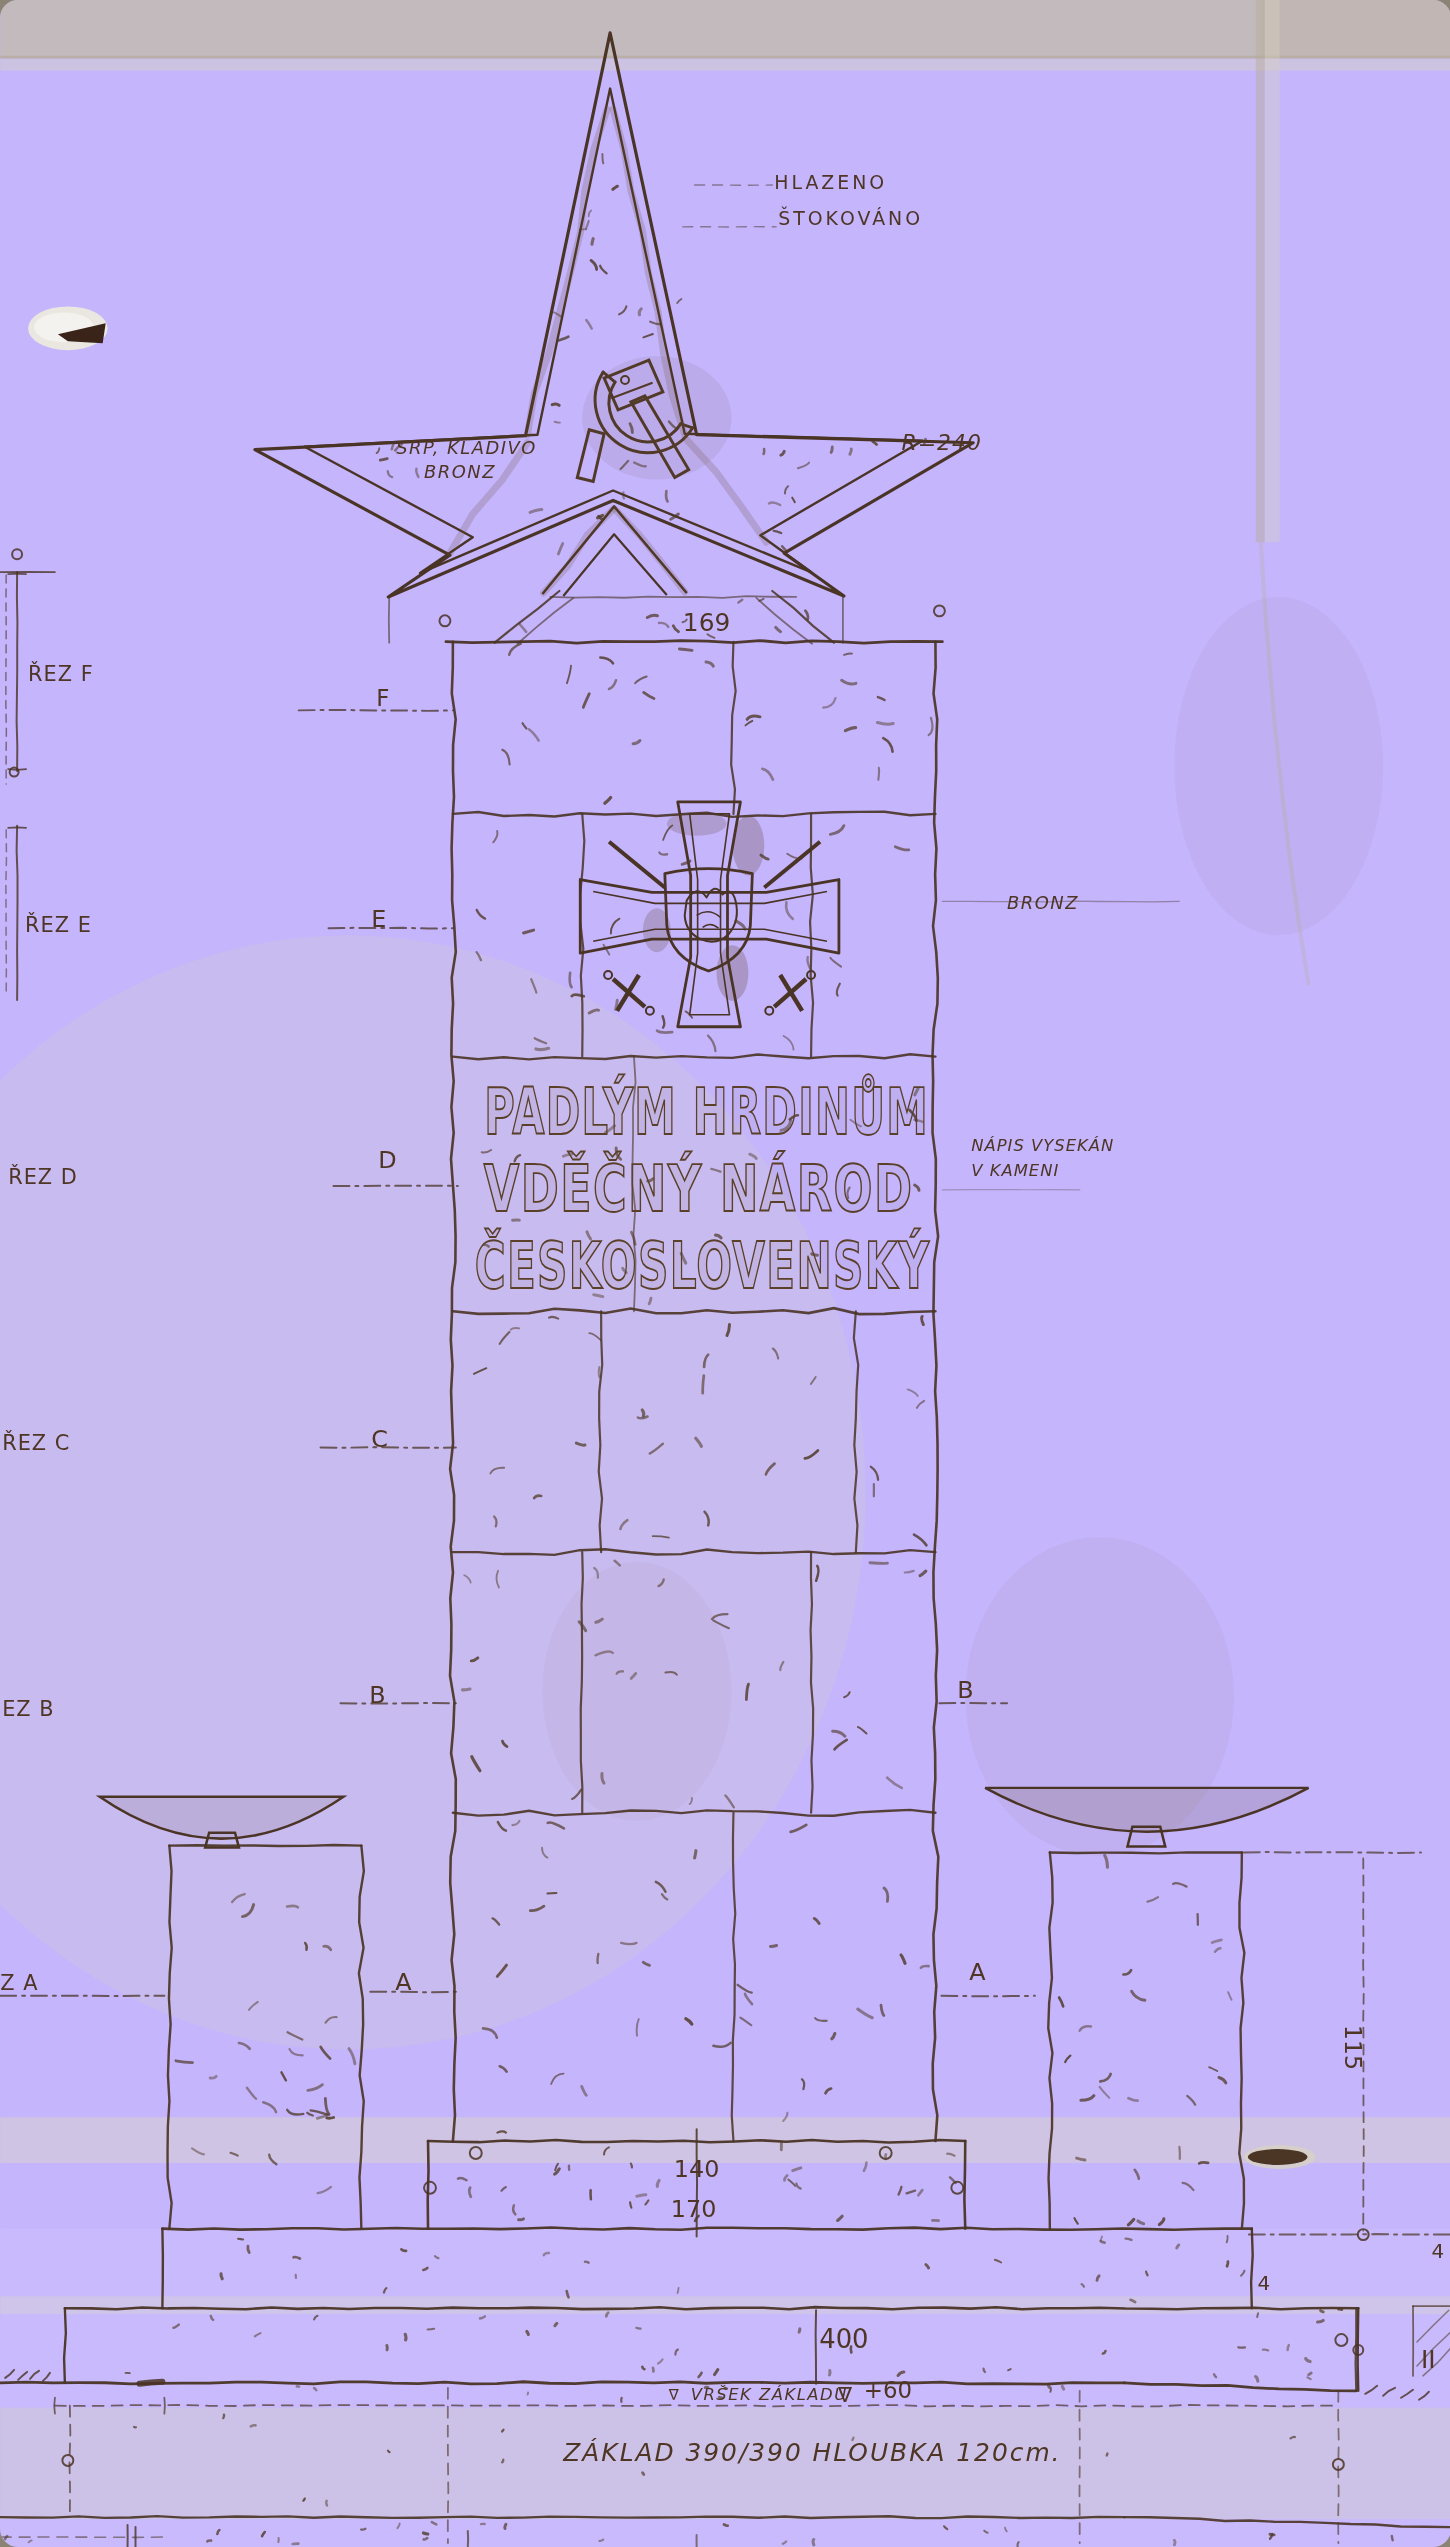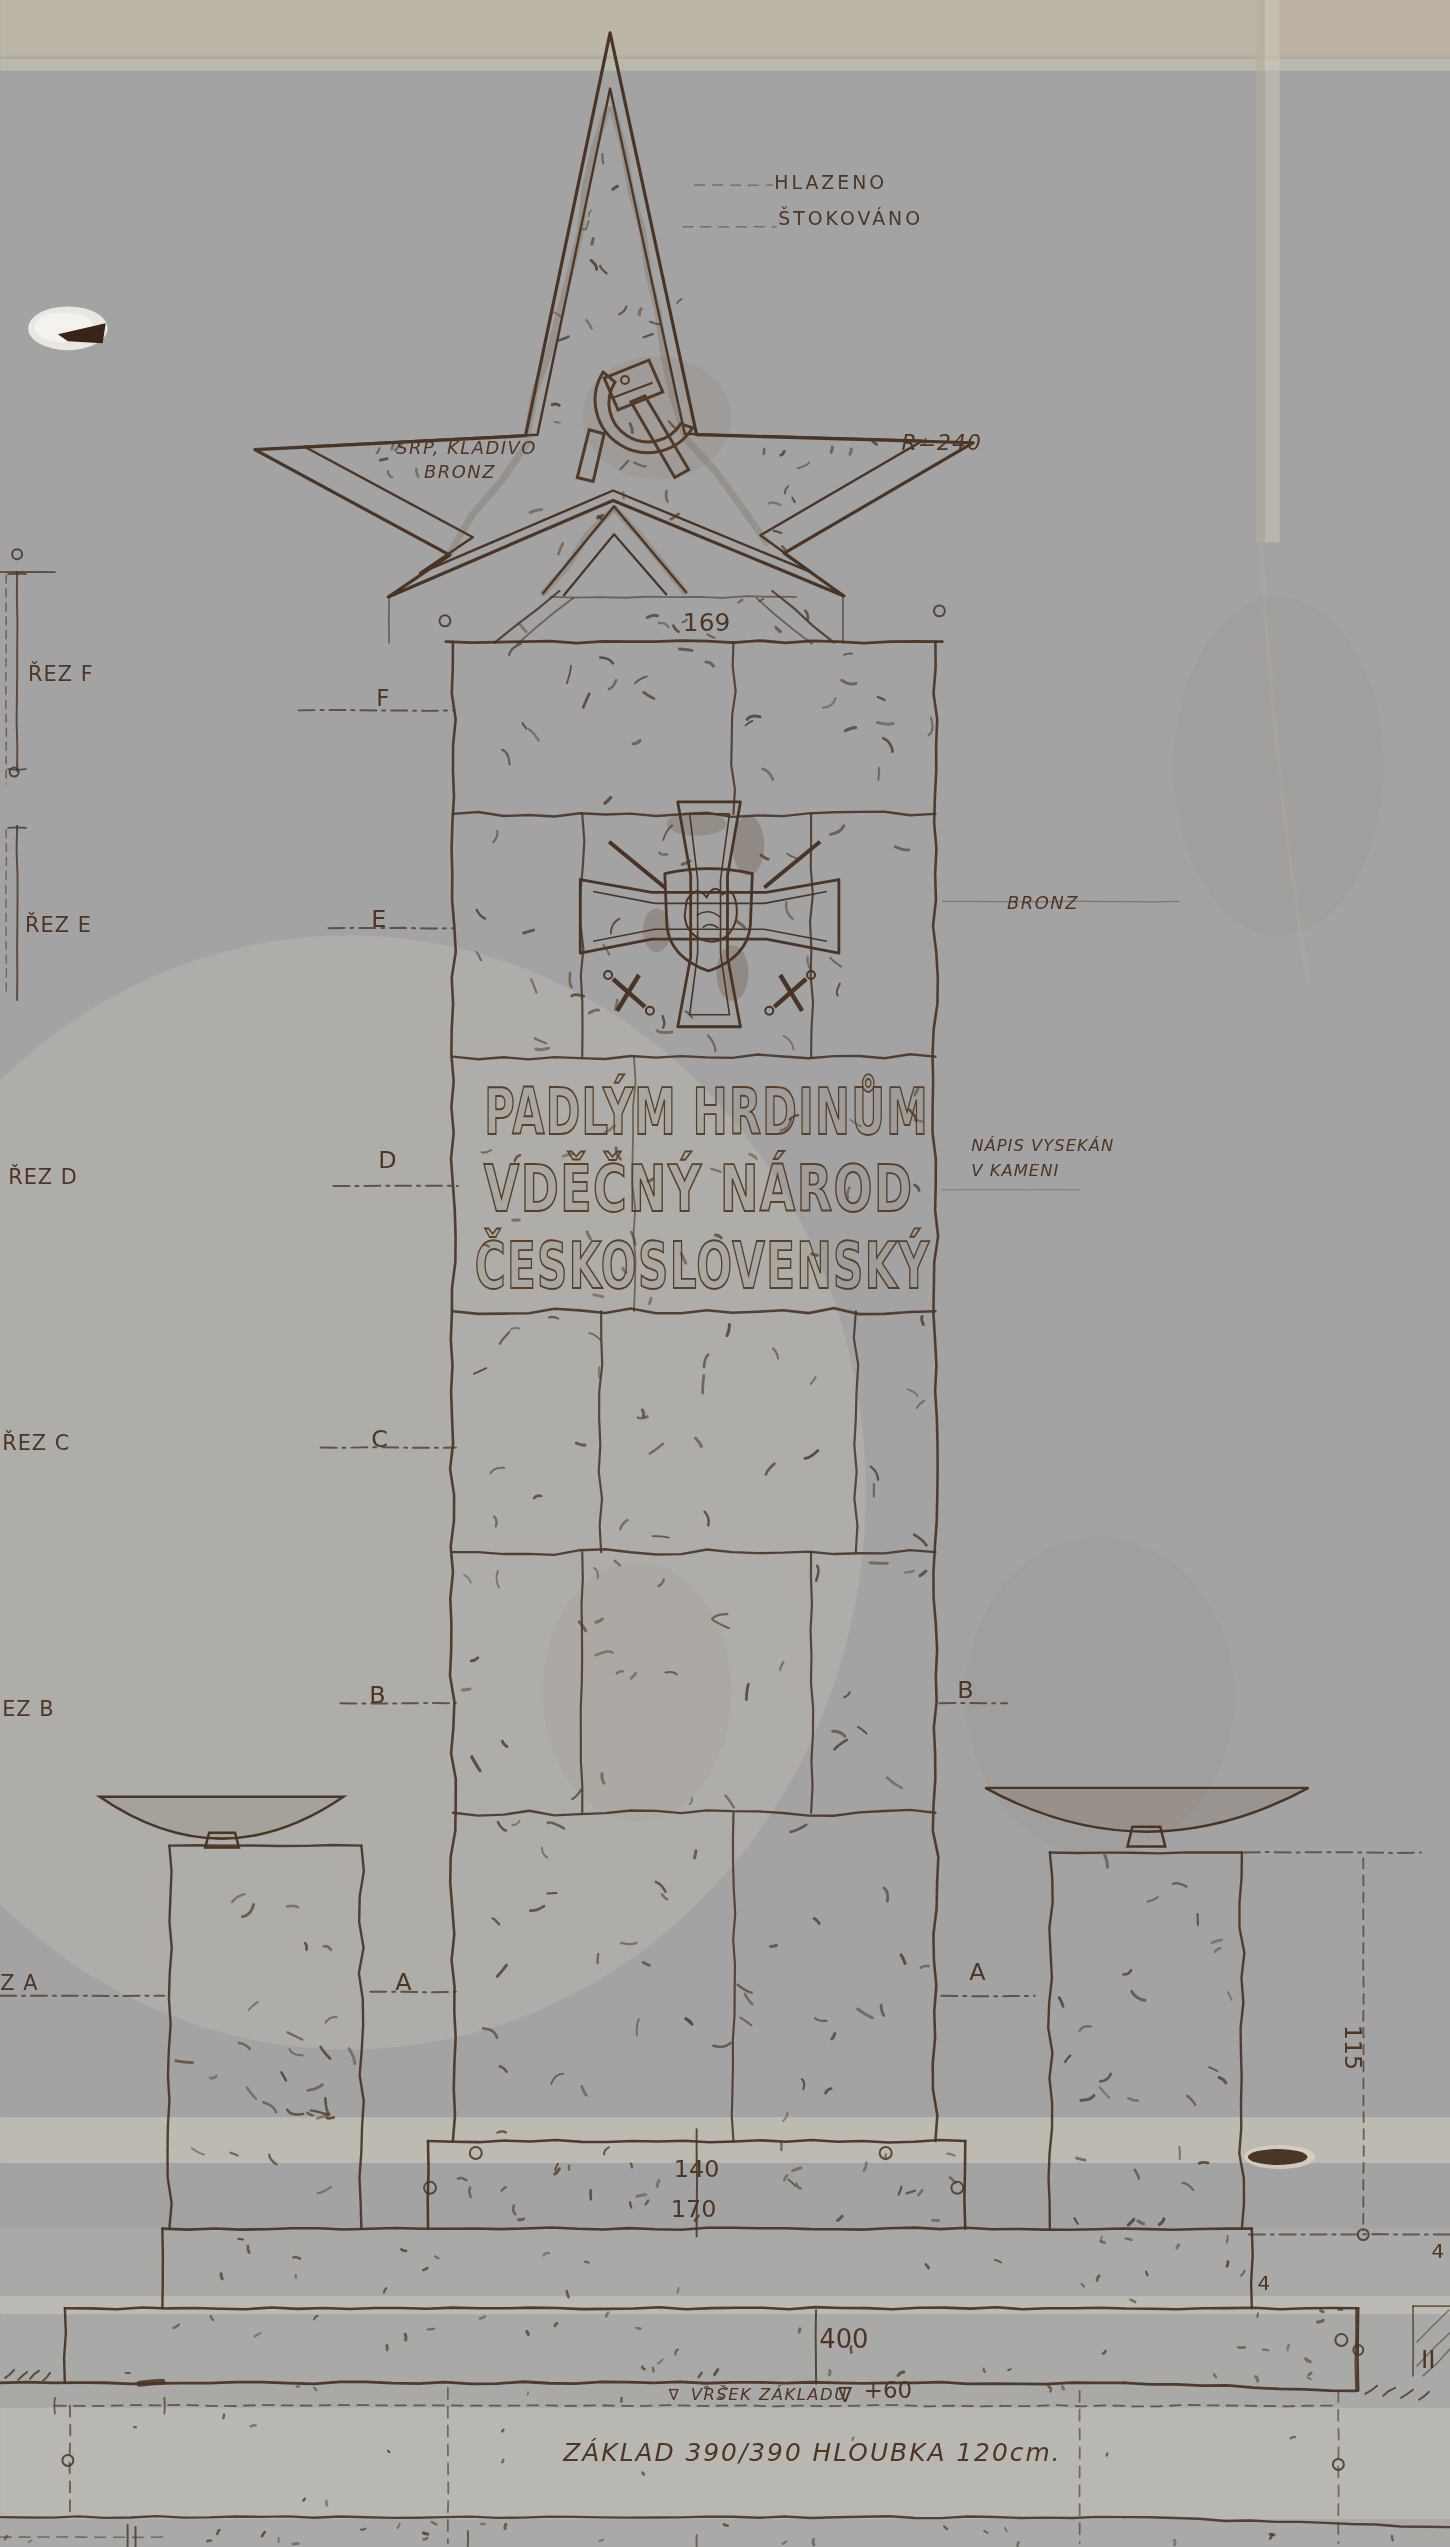--- a/index.html
+++ b/index.html
@@ -1,16 +1,16 @@
 <!DOCTYPE html>
 <html><head>
 <meta charset="utf-8">
 <style>
   html,body{margin:0;padding:0;background:#8b8374;}
-  .page{position:relative;width:1451px;height:2547px;background:#a3a3a3;overflow:hidden;}
+  .page{position:relative;width:1451px;height:2547px;background:#c4b5fd;overflow:hidden;border-radius:18px;}
   svg{position:absolute;left:0;top:0;}
   text{font-family:"DejaVu Sans",sans-serif;}
   .lbl{fill:#4e3524;}
   .it{font-style:italic;}
   .inscr{font-weight:bold;font-size:64px;letter-spacing:2px;fill:rgba(80,55,38,0.05);
          stroke:#5b4029;stroke-width:1.9px;}
 </style>
 </head>
 <body>
 

